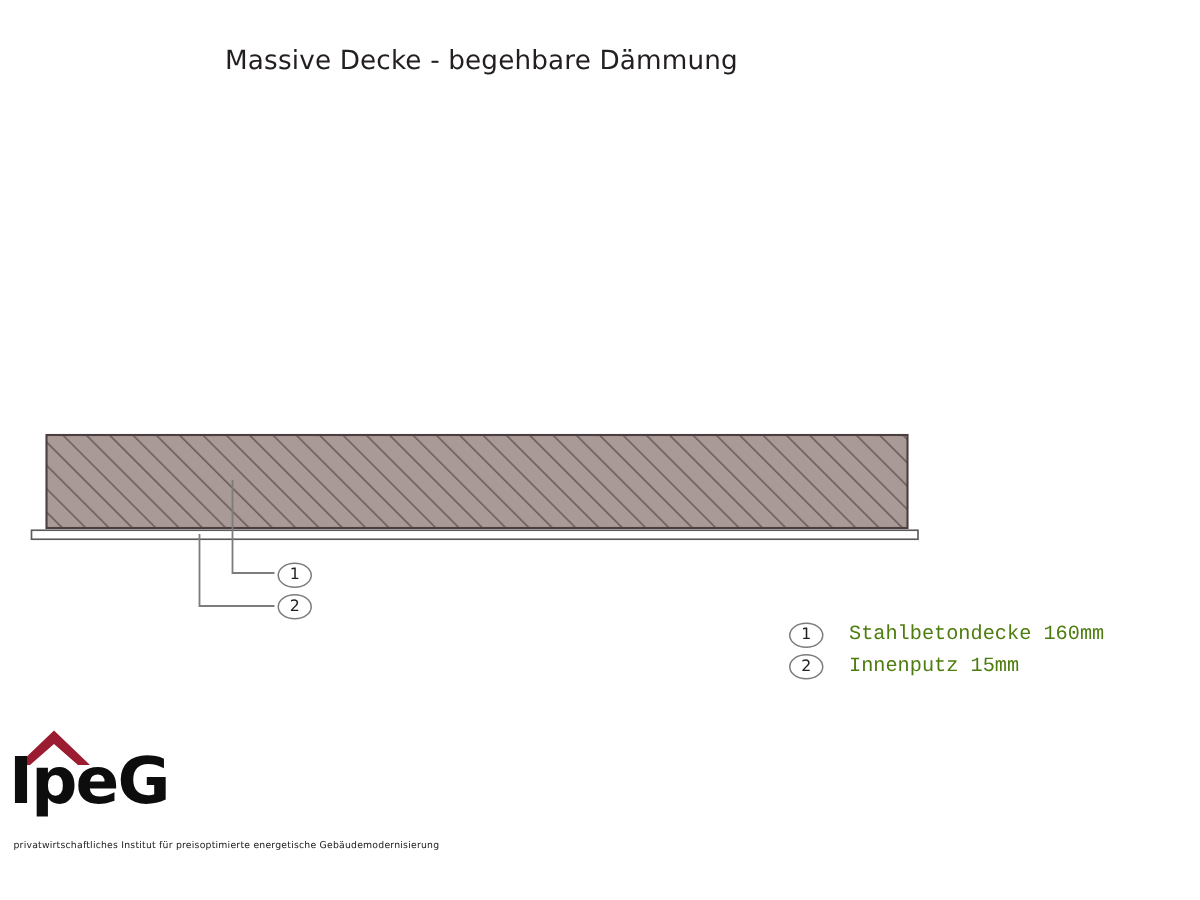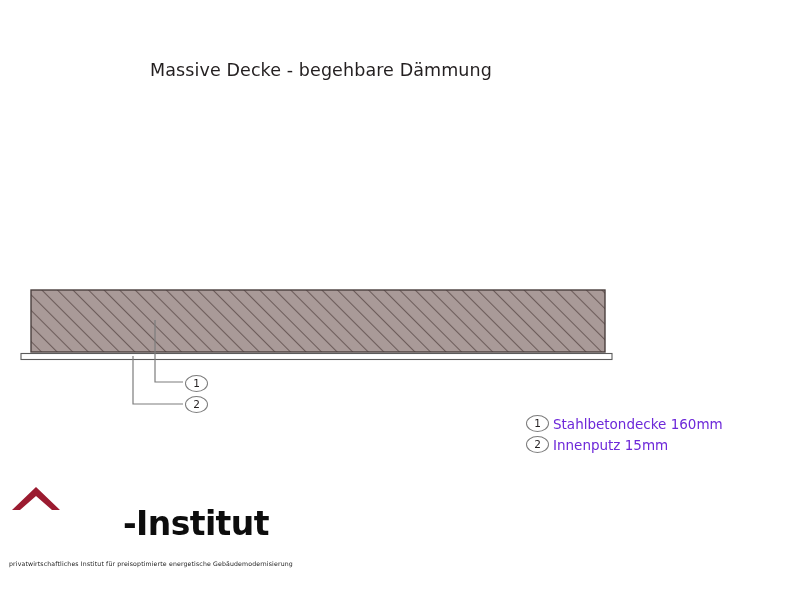--- a/index.html
+++ b/index.html
@@ -16,21 +16,20 @@
     color: #231f20;
   }
 
   
   #title-block {
     position: absolute;
     left: 0;
     top: 30px;
     width: 642px;
     text-align: center;
-    margin-top: 29px;
   }
   #title-block .title-line {
     font-size: 17.5px;
     line-height: 23px;
     color: #231f20;
     letter-spacing: 0.1px;
   }
 
   
   #section-drawing {
@@ -75,24 +74,25 @@
     border: 1px solid #7c7c7c;
     border-radius: 50%;
     background: #ffffff;
     font-size: 10.5px;
     line-height: 14px;
     text-align: center;
     color: #231f20;
     flex: 0 0 auto;
   }
   .legend-label {
-    margin-left: 4px;
+    margin-left: 17px;
     font-size: 13.5px;
-    color: #6d28d9;
+    color: #4d7c0f;
     white-space: nowrap;
+    font-family: Liberation Mono, monospace;
   }
 
   
   #logo {
     position: absolute;
     left: 6px;
     top: 498px;
     width: 240px;
   }
   #logo-wordmark {
@@ -178,16 +178,16 @@
     <div class="legend-marker">2</div>
     <div class="legend-label">Innenputz 15mm</div>
   </div>
 </div>
 
 <div id="logo">
   <div id="logo-wordmark">
     <svg id="logo-roof" width="58" height="30" viewBox="0 0 58 30" xmlns="http://www.w3.org/2000/svg">
       <path d="M3 28 L27 5 L51 28 L43 28 L27 14 L11 28 Z" fill="#9b1b30"></path>
     </svg>
-    <span id="logo-text-secondary">-Institut</span>
+    <span id="logo-text-primary">IpeG</span>
   </div>
   <div id="logo-tagline">privatwirtschaftliches Institut für preisoptimierte energetische Gebäudemodernisierung</div>
 </div>
 
 </body></html>

